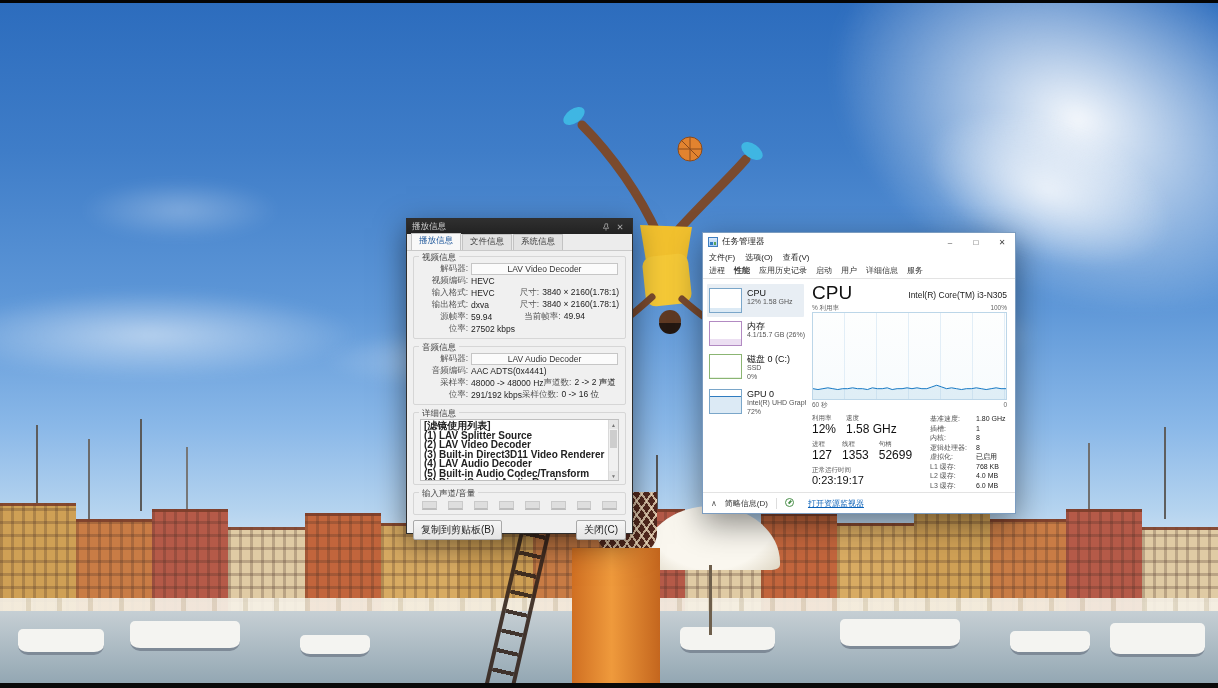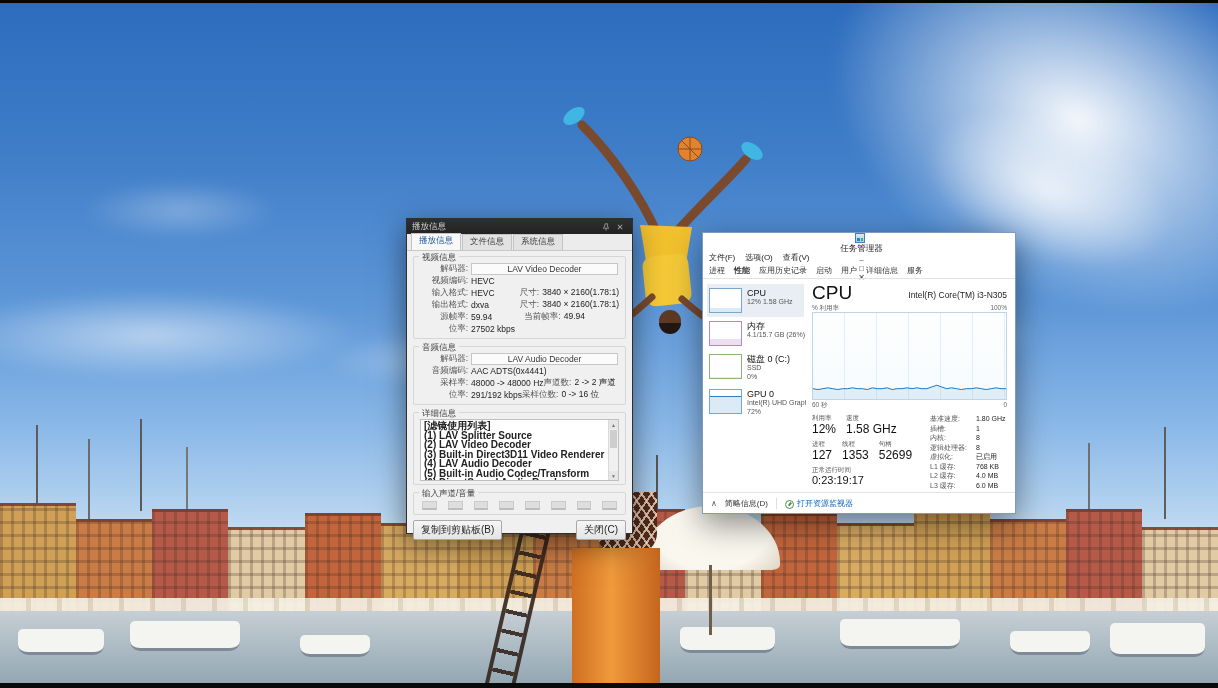--- a/index.html
+++ b/index.html
@@ -82,21 +82,21 @@
   .meters{display:flex;gap:11px;padding:2px 2px 1px;}
   .meter{width:15px;height:9px;background:#dedede;border:1px solid #cacaca;border-bottom:2px solid #bdbdbd;}
   .mi-btnrow{display:flex;justify-content:space-between;padding:1px 0 0;}
   .mi-btn{border:1px solid #a9a9a9;background:linear-gradient(180deg,#f6f6f6,#e4e4e4);
           padding:2px 7px;border-radius:2px;color:#222;font-size:10px;}
 
   
   .tm-win{position:absolute;left:702px;top:232px;width:314px;height:282px;background:#fff;
           border:1px solid #7b9cc0;box-shadow:0 10px 30px rgba(0,0,0,.45);font-size:8.5px;color:#1a1a1a;
           display:flex;flex-direction:column;}
-  .tm-titlebar{height:18px;display:flex;align-items:center;padding-left:5px;flex-direction:column;}
+  .tm-titlebar{height:18px;display:flex;align-items:center;padding-left:5px;}
   .tm-ico{width:10px;height:10px;border:1px solid #3f7ec0;background:linear-gradient(180deg,#dceafb,#a8cdf2);
           margin-right:4px;position:relative;flex:none;}
   .tm-ico:before{content:"";position:absolute;left:1px;right:1px;bottom:1px;height:3px;
           background:linear-gradient(90deg,#2f7cc0 0 3px,transparent 3px 4px,#58a55c 4px 7px,transparent 7px);}
   .tm-title{flex:1;font-size:8.5px;color:#222;}
   .tm-ctrl{width:26px;height:18px;display:flex;align-items:center;justify-content:center;color:#444;font-size:8px;}
   .tm-menubar{height:13px;display:flex;gap:10px;align-items:center;padding:0 6px;font-size:8px;color:#222;}
   .tm-tabs{height:15px;display:flex;gap:9px;align-items:flex-end;padding:0 6px 2px;border-bottom:1px solid #e3e3e3;font-size:8px;color:#333;}
   .tm-tab.sel{font-weight:bold;}
   .tm-content{flex:1;display:flex;min-height:0;}
@@ -125,21 +125,21 @@
   .stat-label{font-size:6.5px;color:#555;line-height:8px;}
   .stat-big{font-size:12px;color:#111;line-height:14px;}
   .uptime{font-size:11px;color:#111;line-height:13px;}
   .stats-right{flex:1;font-size:7px;color:#555;}
   .srow{display:flex;line-height:9.5px;}
   .srow .sl{width:46px;flex:none;}
   .srow .sv{color:#222;}
   .tm-footer{height:21px;border-top:1px solid #e3e3e3;display:flex;align-items:center;padding:0 8px;gap:8px;}
   .chev{color:#555;font-size:8px;}
   .fewer{font-size:8px;color:#333;border-right:1px solid #ddd;padding-right:8px;}
-  .resmon{display:flex;align-items:flex-end;gap:3px;font-size:8px;color:#0b61b8;}
+  .resmon{display:flex;align-items:flex-start;gap:14px;font-size:8px;color:#0b61b8;text-decoration:underline;}
   .gauge{width:9px;height:9px;border-radius:50%;border:1.5px solid #4a8f4a;position:relative;flex:none;}
   .gauge:before{content:"";position:absolute;left:3px;top:1px;width:1.5px;height:4px;background:#4a8f4a;transform:rotate(40deg);}
 </style>
 </head>
 <body>
 
 <div class="stage">
 
   <div class="sky"></div>
   <div class="cloud c1"></div>

